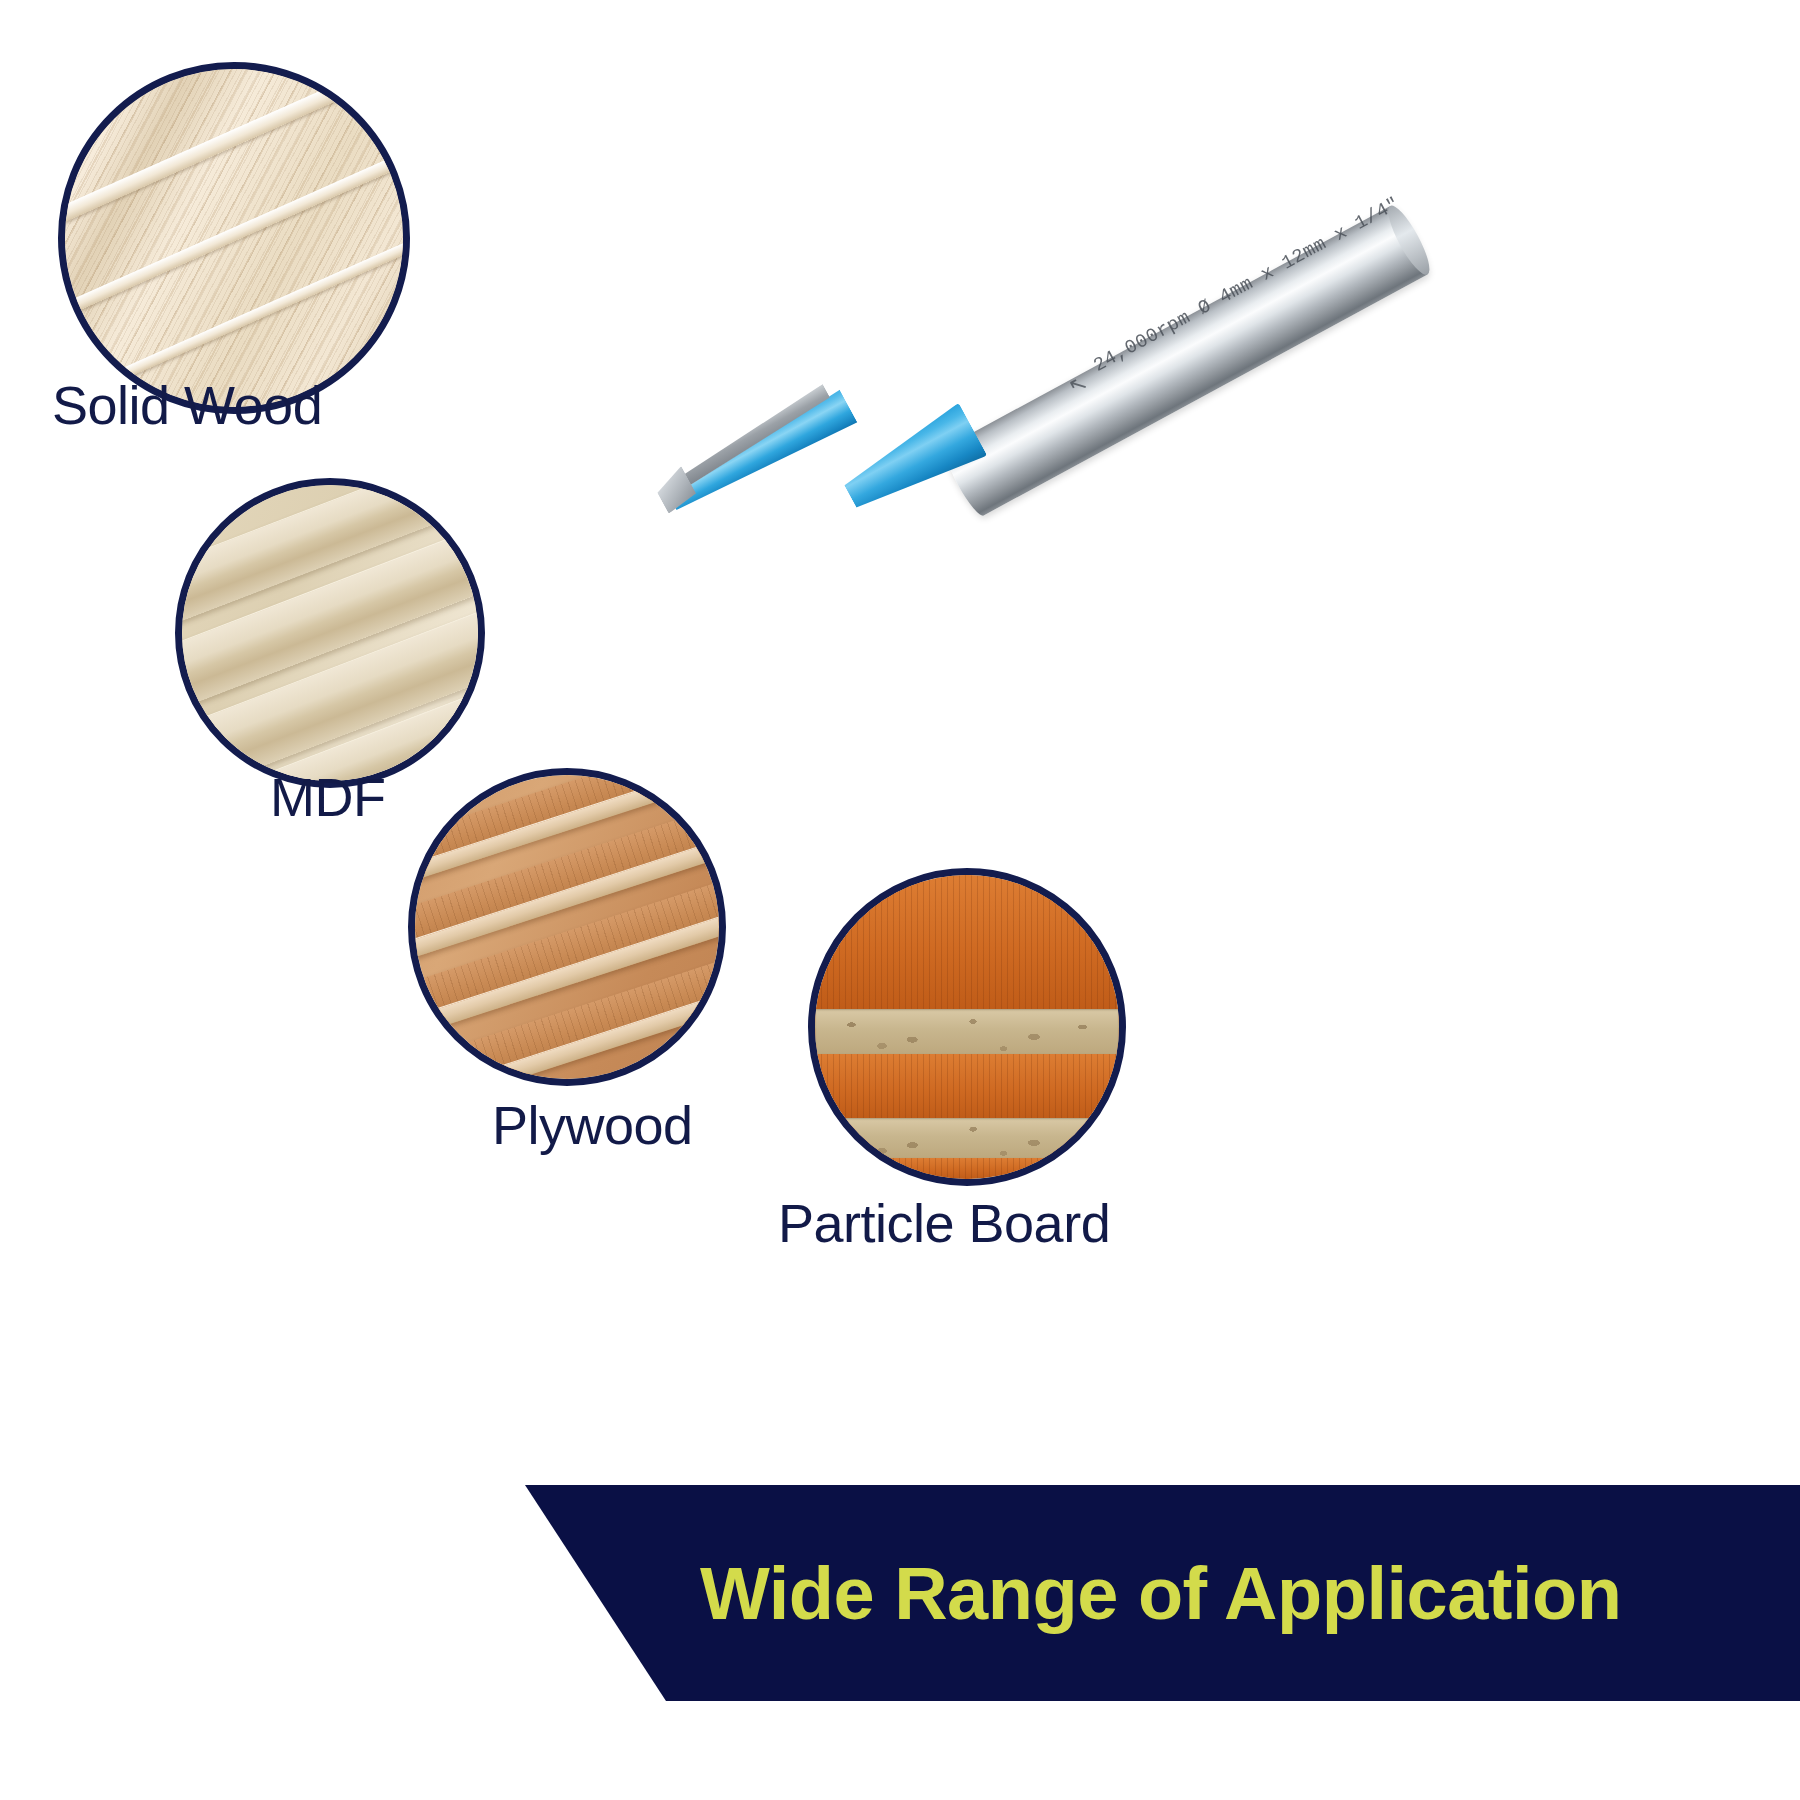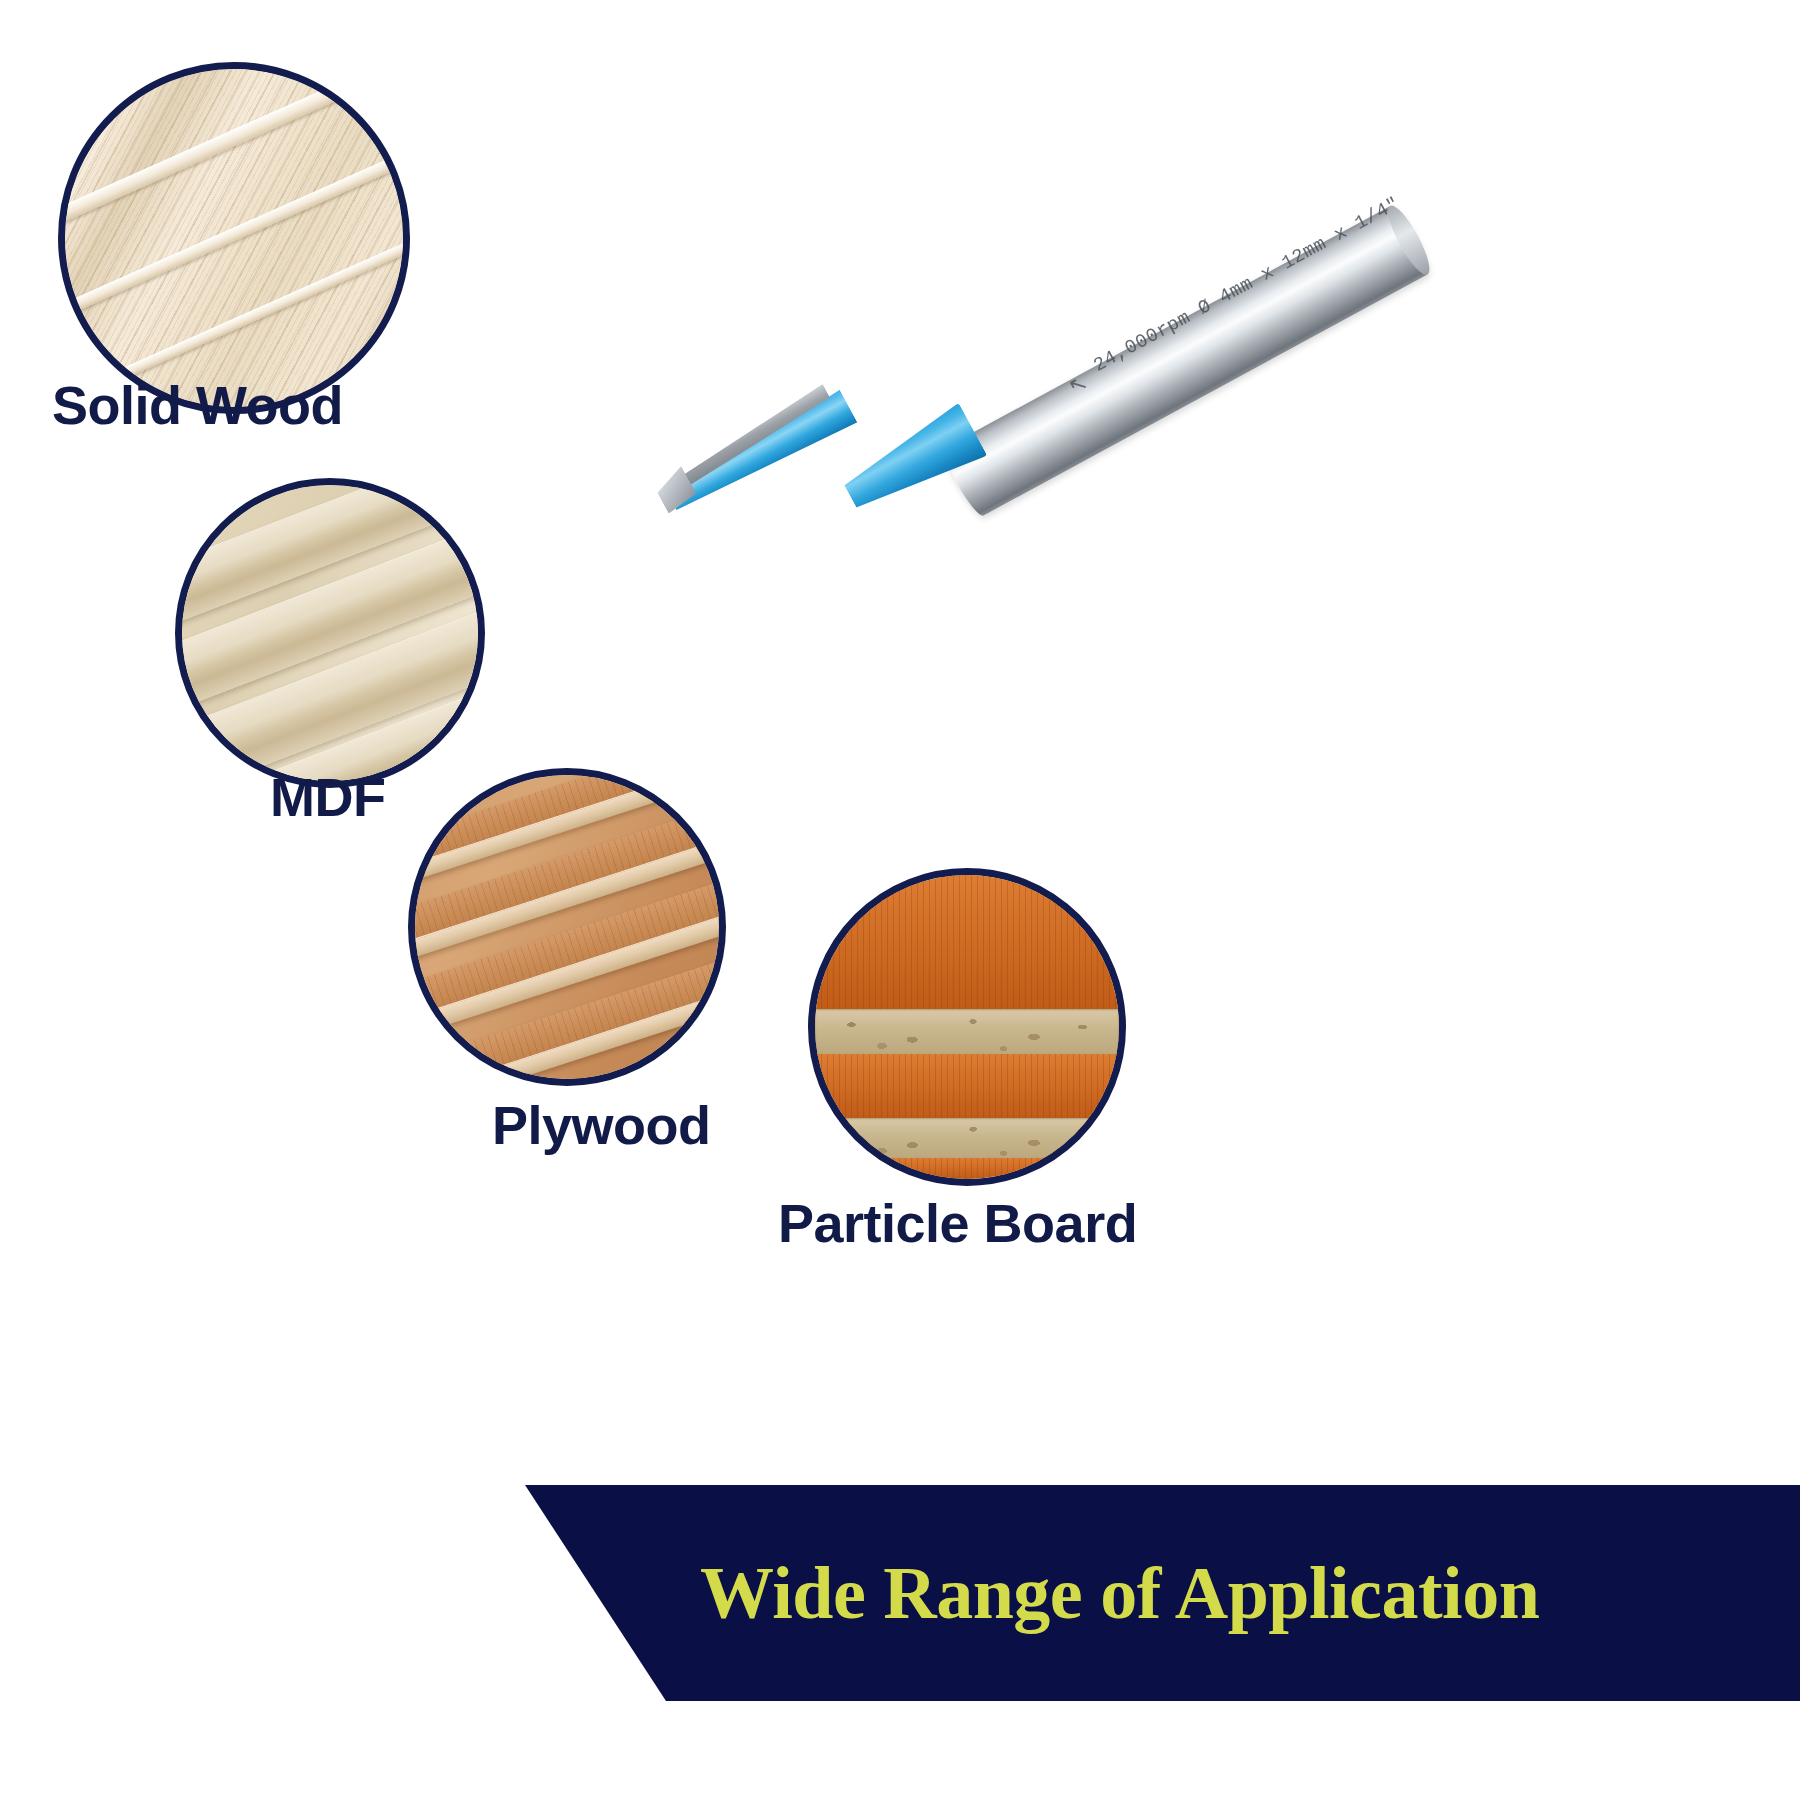--- a/index.html
+++ b/index.html
@@ -30,21 +30,21 @@
   .circle-inner {
     position: absolute;
     inset: 0;
     border-radius: 50%;
     overflow: hidden;
   }
 
   .material-label {
     position: absolute;
     color: #121A48;
-    font-weight: bold;
+    font-weight: normal;
     font-size: 54px;
     letter-spacing: -0.5px;
     white-space: nowrap;
     line-height: 1;
   }
 
   
   #circle-solid-wood  { left: 58px;  top: 62px;  width: 352px; height: 352px; }
   #label-solid-wood   { left: 52px;  top: 378px; }
 
@@ -235,21 +235,20 @@
     display: flex;
     align-items: center;
   }
   #footer-banner-text {
     margin-left: 700px;
     color: #D3DB4B;
     font-weight: bold;
     font-size: 74px;
     letter-spacing: -0.5px;
     white-space: nowrap;
-    font-family: Liberation Serif, serif;
   }
 </style>
 </head>
 <body>
 
 <div id="canvas">
 
   <div class="material-item">
     <div id="circle-solid-wood" class="circle-frame">
       <div class="circle-inner">

